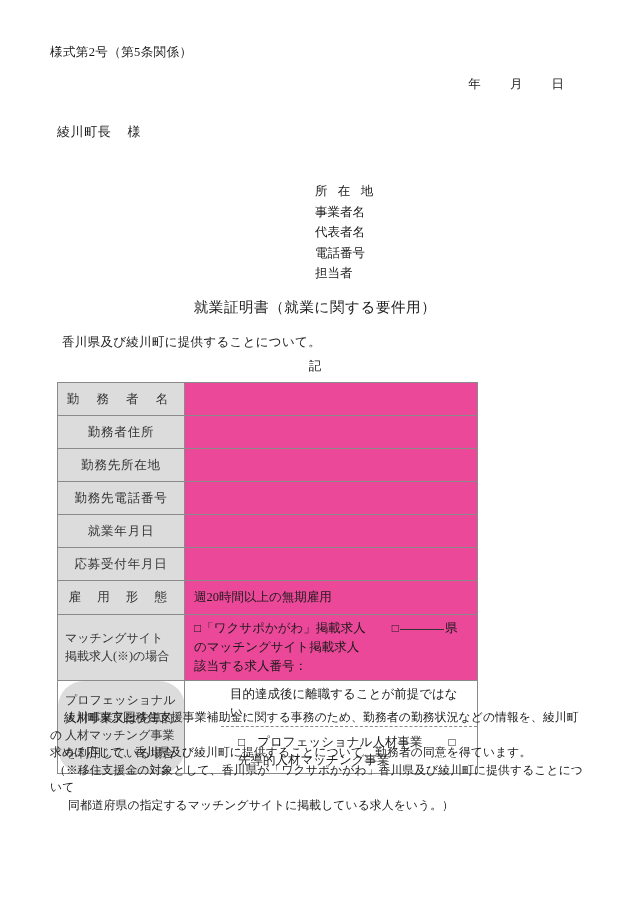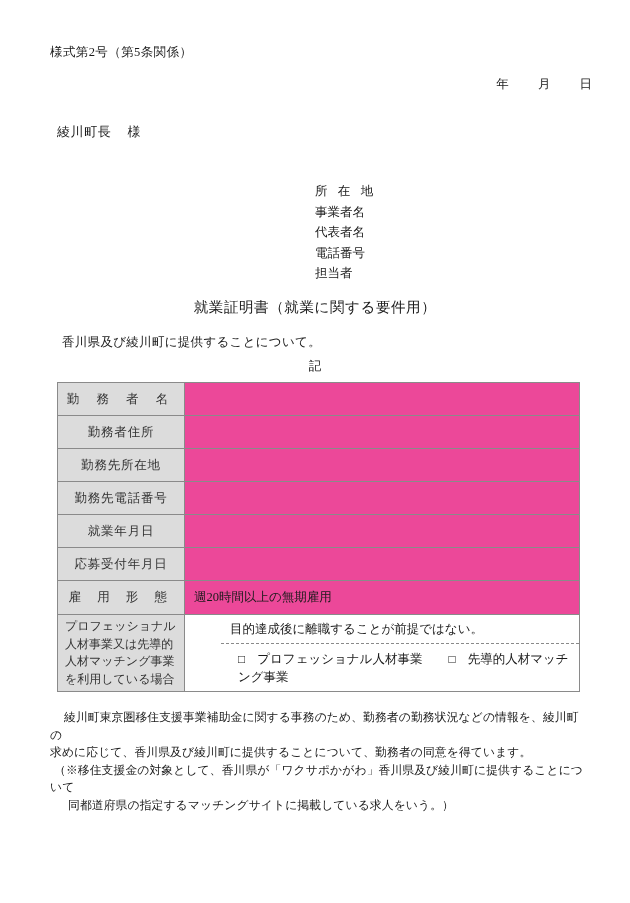--- a/index.html
+++ b/index.html
@@ -27,21 +27,21 @@
   .form-no {
     position: absolute;
     left: 50px;
     top: 44px;
     font-size: 12.5px;
     letter-spacing: 0.4px;
     white-space: nowrap;
   }
   .date-line {
     position: absolute;
-    right: 38px;
+    right: 66px;
     top: 76px;
     font-size: 12.5px;
     white-space: nowrap;
   }
   .date-line span { margin-left: 26px; }
   .date-line span:first-child { margin-left: 0; }
 
   .addressee {
     position: absolute;
     left: 57px;
@@ -89,21 +89,21 @@
     top: 358px;
     text-align: center;
     font-size: 12.5px;
   }
 
   
   .form-table {
     position: absolute;
     left: 57px;
     top: 382px;
-    width: 523px;
+    width: 421px;
     border-collapse: collapse;
     table-layout: fixed;
     font-size: 12.5px;
   }
   .form-table td {
     border: 1px solid #8a8a8a;
     padding: 0;
     vertical-align: middle;
   }
   .form-table td.lbl {
@@ -121,21 +121,21 @@
     font-size: 12px;
   }
   .form-table td.val {
     background: #ec4899;
     padding: 4px 9px;
     line-height: 19px;
   }
   .form-table tr.r-blank td { height: 24px; }
   .form-table tr.r-emp td { height: 25px; }
   .form-table tr.r-match td { height: 44px; }
-  .form-table tr.r-pro td { height: 58px; }
+  .form-table tr.r-pro td { height: 58px; border-radius: 26px; }
 
   .spaced-5 { letter-spacing: 7px; padding-left: 7px; }
   .spaced-4 { letter-spacing: 6.5px; padding-left: 6.5px; margin-top: 16px; }
   .spaced-0 { letter-spacing: 0.8px; }
 
   .cb { font-size: 12px; }
   .underline-blank {
     display: inline-block;
     width: 44px;
     border-bottom: 1px solid #333;
@@ -223,20 +223,34 @@
       </tr>
       <tr class="r-blank">
         <td class="lbl spaced-0">応募受付年月日</td>
         <td class="val"></td>
       </tr>
       <tr class="r-emp">
         <td class="lbl spaced-4">雇 用 形 態</td>
         <td class="val">週20時間以上の無期雇用</td>
       </tr>
 
+      <tr class="r-match">
+        <td class="lbl multi">
+          <div>マッチングサイト</div>
+          <div>掲載求人(※)の場合</div>
+        </td>
+        <td class="val">
+          <div>
+            <span class="cb">□</span><span>「ワクサポかがわ」掲載求人</span><span class="gap-md"></span><span class="cb">□</span><span class="underline-blank"></span><span>県のマッチングサイト掲載求人</span>
+          </div>
+          <div>
+            <span>該当する求人番号：</span>
+          </div>
+        </td>
+      </tr>
 
       <tr class="r-pro">
         <td class="lbl multi">
           <div>プロフェッショナル</div>
           <div>人材事業又は先導的</div>
           <div>人材マッチング事業</div>
           <div>を利用している場合</div>
         </td>
         <td style="padding:0">
           <div class="pro-inner">

